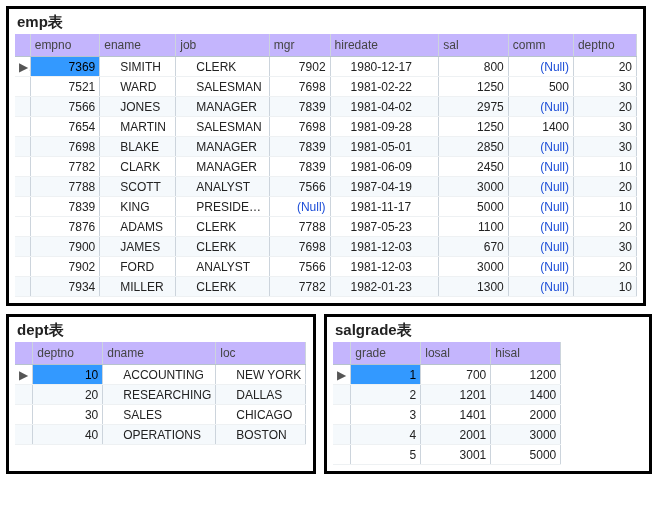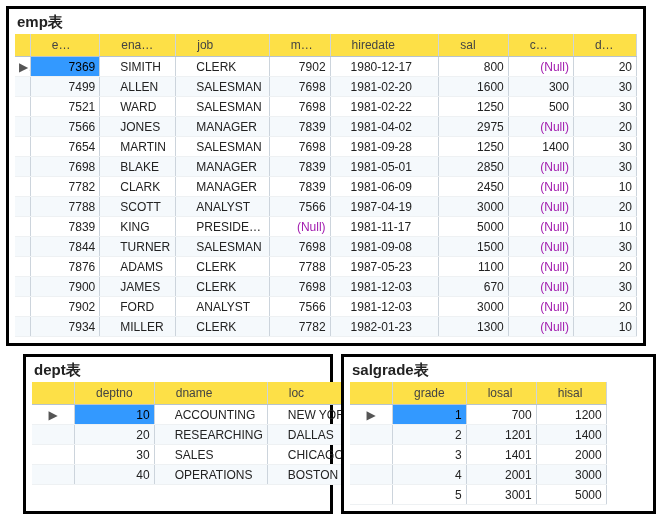--- a/index.html
+++ b/index.html
@@ -33,37 +33,37 @@
     border-right: 1px solid #ccd4dc;
     border-bottom: 1px solid #eef1f3;
     height: 20px;
     padding: 2px 4px;
     overflow: hidden;
     text-overflow: ellipsis;
     white-space: nowrap;
     font-weight: normal;
   }
   th {
-    background: #fde047;
+    background: #c4b5fd;
     border-bottom: 1px solid #b7c3cd;
     text-align: left;
     color: #444;
-    padding: 4px 21px;
+    padding: 4px 4px;
   }
   .num { text-align: right; }
   .txt { text-align: left; padding-left: 20px; }
-  .null { color: #a21caf; text-align: right; }
+  .null { color: #1d4ed8; text-align: right; }
   .sel { background: #3399ff !important; color: #000000; }
   tr.alt td { background: #f5f9fc; }
   .ind { text-align: center; color: #555; border-right: 1px solid #ccd4dc; }
 
   #emp-panel { width: 640px; }
   #emp-table { width: 100%; }
 
-  .bottomrow { margin-top: 8px; display: flex; gap: 8px; margin-left: 17px; }
+  .bottomrow { margin-top: 8px; display: flex; gap: 8px; }
   #dept-panel { width: 310px; }
   #salgrade-panel { width: 328px; }
 </style>
 </head>
 <body>
 
 
 
 
 <div class="panel" id="emp-panel">
@@ -98,31 +98,20 @@
           <td class="ind">▶</td>
           <td class="num sel">7369</td>
           <td class="txt">SIMITH</td>
           <td class="txt">CLERK</td>
           <td class="num">7902</td>
           <td class="txt">1980-12-17</td>
           <td class="num">800</td>
           <td class="null">(Null)</td>
           <td class="num">20</td>
         </tr>
-        <tr class="alt">
-          <td class="ind"></td>
-          <td class="num">7499</td>
-          <td class="txt">ALLEN</td>
-          <td class="txt">SALESMAN</td>
-          <td class="num">7698</td>
-          <td class="txt">1981-02-20</td>
-          <td class="num">1600</td>
-          <td class="num">300</td>
-          <td class="num">30</td>
-        </tr>
         <tr>
           <td class="ind"></td>
           <td class="num">7521</td>
           <td class="txt">WARD</td>
           <td class="txt">SALESMAN</td>
           <td class="num">7698</td>
           <td class="txt">1981-02-22</td>
           <td class="num">1250</td>
           <td class="num">500</td>
           <td class="num">30</td>
@@ -185,31 +174,20 @@
         <tr>
           <td class="ind"></td>
           <td class="num">7839</td>
           <td class="txt">KING</td>
           <td class="txt">PRESIDENT</td>
           <td class="null">(Null)</td>
           <td class="txt">1981-11-17</td>
           <td class="num">5000</td>
           <td class="null">(Null)</td>
           <td class="num">10</td>
-        </tr>
-        <tr class="alt">
-          <td class="ind"></td>
-          <td class="num">7844</td>
-          <td class="txt">TURNER</td>
-          <td class="txt">SALESMAN</td>
-          <td class="num">7698</td>
-          <td class="txt">1981-09-08</td>
-          <td class="num">1500</td>
-          <td class="null">(Null)</td>
-          <td class="num">30</td>
         </tr>
         <tr>
           <td class="ind"></td>
           <td class="num">7876</td>
           <td class="txt">ADAMS</td>
           <td class="txt">CLERK</td>
           <td class="num">7788</td>
           <td class="txt">1987-05-23</td>
           <td class="num">1100</td>
           <td class="null">(Null)</td>

